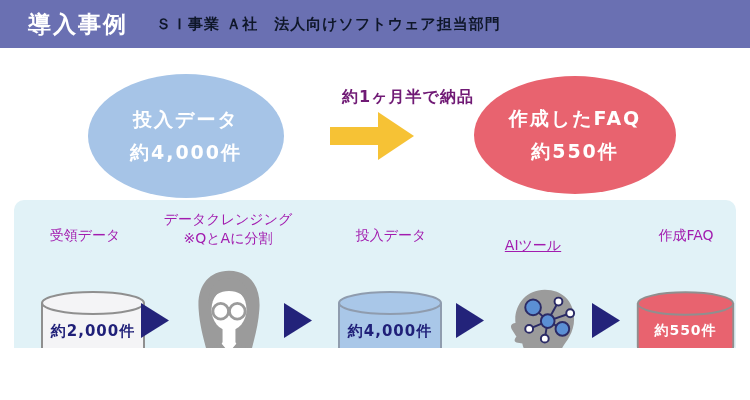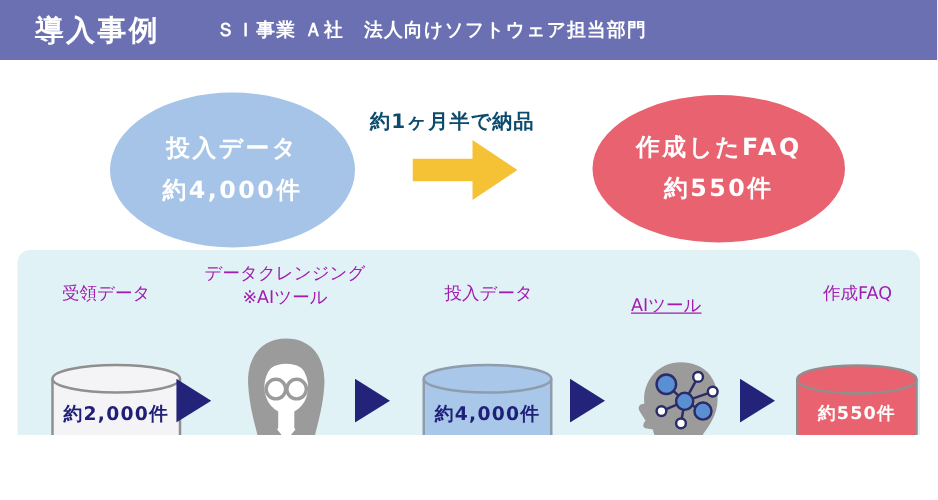--- a/index.html
+++ b/index.html
@@ -2,31 +2,31 @@
 <html><head>
 <meta charset="utf-8">
 <style>
   html,body{margin:0;padding:0;background:#ffffff;font-family:"DejaVu Sans","Liberation Sans",sans-serif;}
   .stage{position:relative;width:750px;height:348px;background:#ffffff;overflow:hidden;}
 
   
   .topbar{position:absolute;left:0;top:0;width:750px;height:48px;background:#6a70b2;
           display:flex;align-items:center;box-sizing:border-box;padding-left:28px;}
   .topbar .title{color:#ffffff;font-size:23px;font-weight:bold;letter-spacing:2px;margin:0;}
-  .topbar .subtitle{color:#ffffff;font-size:15px;font-weight:bold;margin-left:45px;letter-spacing:1px;}
+  .topbar .subtitle{color:#0f172a;font-size:15px;font-weight:bold;margin-left:28px;letter-spacing:1px;}
 
   
   .ellipse{position:absolute;border-radius:50%;display:flex;flex-direction:column;
            align-items:center;justify-content:center;text-align:center;color:#ffffff;
            font-weight:bold;font-size:19px;line-height:33px;letter-spacing:2px;}
   .ellipse.blue{left:88px;top:74px;width:196px;height:124px;background:#a6c4e7;}
   .ellipse.red{left:474px;top:76px;width:202px;height:118px;background:#e8636f;justify-content:center;}
 
-  .mid-caption{position:absolute;left:296px;top:87px;width:178px;text-align:left;
-               color:#0c4a6e;font-size:16px;font-weight:bold;letter-spacing:1px;}
+  .mid-caption{position:absolute;left:296px;top:87px;width:178px;text-align:right;
+               color:#701a75;font-size:16px;font-weight:bold;letter-spacing:1px;}
   .big-arrow{position:absolute;left:330px;top:112px;width:84px;height:48px;}
   .big-arrow polygon{fill:#f6c235;}
 
   
   .panel{position:absolute;left:14px;top:200px;width:722px;height:190px;
          background:#e1f2f7;border-radius:10px;}
   .step-label{position:absolute;transform:translateX(-50%);white-space:nowrap;
               color:#a21caf;font-size:14px;text-align:center;line-height:19px;}
   .flow-arrow{position:absolute;width:28px;height:35px;}
   .flow-arrow polygon{fill:#23237a;}
@@ -57,21 +57,21 @@
   <div class="ellipse red">
     <div>作成したFAQ</div>
     <div>約550件</div>
   </div>
 
   <div class="panel">
 
     <div class="step-label" style="left:71px;top:26px;">受領データ</div>
     <div class="step-label" style="left:214px;top:10px;">
       <div>データクレンジング</div>
-      <div>※AIツール</div>
+      <div>※QとAに分割</div>
     </div>
     <div class="step-label" style="left:377px;top:26px;">投入データ</div>
     <div class="step-label" style="left:519px;top:36px;text-decoration:underline;">AIツール</div>
     <div class="step-label" style="left:672px;top:26px;text-align:right;">作成FAQ</div>
 
     <svg class="cyl" style="left:24px;top:90px;width:110px;height:74px;" viewBox="0 0 110 74">
       <path d="M4 13 L4 58 A51 12 0 0 0 106 58 L106 13" fill="#f4f4f6" stroke="#8f8f8f" stroke-width="2"></path>
       <ellipse cx="55" cy="13" rx="51" ry="11" fill="#f4f4f6" stroke="#8f8f8f" stroke-width="2"></ellipse>
       <text x="55" y="46" text-anchor="middle" fill="#1f1f78">約2,000件</text>
     </svg>

